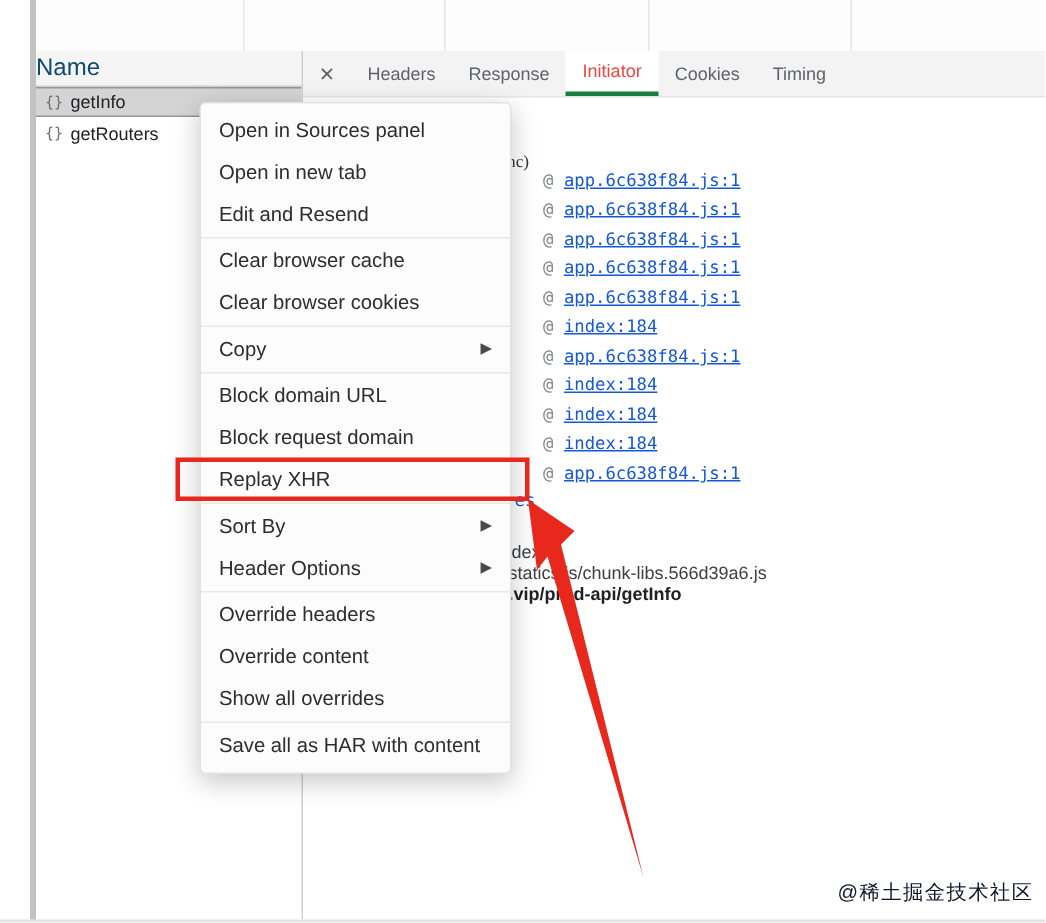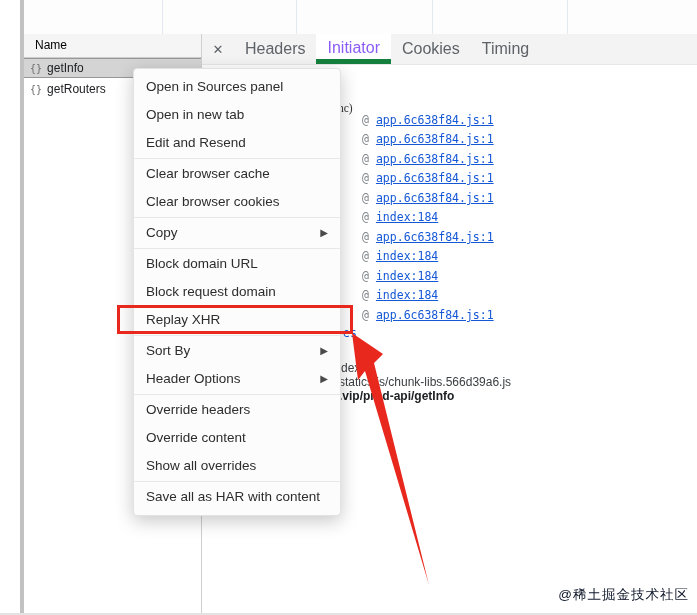--- a/index.html
+++ b/index.html
@@ -7,33 +7,33 @@
     position:relative;width:697px;height:615px;background:#ffffff;overflow:hidden;
     font-family:"Liberation Sans",sans-serif;border-bottom:2px solid #e3e3e3;box-sizing:border-box;
   }
   
   .top-strip{position:absolute;left:24px;top:0;width:673px;height:34px;background:#fdfdfe;border-bottom:1px solid #d6d6d6;}
   .col-div{position:absolute;top:0;height:34px;width:1px;background:#e2e7f0;}
   
   .left-edge{position:absolute;left:20px;top:0;width:4px;height:615px;background:#c2c2c2;}
   
   .name-header{position:absolute;left:24px;top:34px;width:177px;height:24px;box-sizing:border-box;
-    background:#f5f5f5;border-bottom:1px solid #cdcdcd;line-height:23px;padding-left:11px;
-    font-size:12px;color:#000000;}
+    background:#f5f5f5;border-bottom:1px solid #cdcdcd;line-height:23px;padding-left:0;
+    font-size:16px;color:#0c4a6e;}
   .req-row{position:absolute;left:24px;width:177px;height:20px;box-sizing:border-box;display:flex;
     align-items:center;font-size:12px;color:#202124;}
   .req-row .req-icon{font-family:"DejaVu Sans Mono",monospace;font-size:10px;color:#6e6e6e;margin:0 5px 0 6px;}
   .row-selected{background:#d4d4d4;border-top:1px solid #979797;border-bottom:1px solid #979797;}
   .panel-divider{position:absolute;left:201px;top:34px;width:1px;height:579px;background:#cfcfcf;}
   
   .tabbar{position:absolute;left:202px;top:34px;width:495px;height:30px;background:#f3f3f4;
     border-bottom:1px solid #e7e7e7;display:flex;align-items:stretch;}
   .close-btn{width:32px;display:flex;align-items:center;justify-content:center;color:#5f6368;font-size:13px;cursor:default;}
-  .tab{padding:0 11px;line-height:30px;font-size:16px;color:#5f6368;}
-  .tab.active{background:#ffffff;color:#8b5cf6;border-bottom:5px solid #15803d;line-height:27px;}
+  .tab{padding:0 11px;line-height:30px;font-size:12px;color:#5f6368;}
+  .tab.active{background:#ffffff;color:#ef4444;border-bottom:3px solid #15803d;line-height:27px;}
   
   .partial-fn{position:absolute;left:338px;top:102px;font-family:Liberation Serif, serif;font-size:11.5px;color:#333;}
   .stack-line{position:absolute;left:362px;font-family:"DejaVu Sans Mono",monospace;font-size:11.5px;white-space:nowrap;}
   .stack-line .at{color:#80868b;margin-right:7px;}
   .frame-link{color:#1558d6;text-decoration:underline;cursor:pointer;}
   .partial-es{position:absolute;left:343px;top:326px;font-family:"DejaVu Sans Mono",monospace;font-size:11.5px;
     color:#1558d6;}
   .chain-l1{position:absolute;left:341px;top:361px;font-size:12px;color:#3c4043;}
   .chain-l2{position:absolute;left:339px;top:375px;font-size:12px;color:#3c4043;}
   .chain-l3{position:absolute;left:339px;top:389px;font-size:12px;font-weight:bold;color:#202124;}
@@ -71,20 +71,21 @@
   </div>
   <div class="req-row" style="top:79px">
     <span class="req-icon">{}</span>
     <span>getRouters</span>
   </div>
   <div class="panel-divider"></div>
 
   <div class="tabbar">
     <div class="close-btn">✕</div>
     <div class="tab">Headers</div>
+    <div class="tab">Response</div>
     <div class="tab active">Initiator</div>
     <div class="tab">Cookies</div>
     <div class="tab">Timing</div>
   </div>
 
   <div class="partial-fn">nc)</div>
 
   <div class="stack-line" style="top:113px">
     <span class="at">@</span><a class="frame-link">app.6c638f84.js:1</a>
   </div>

